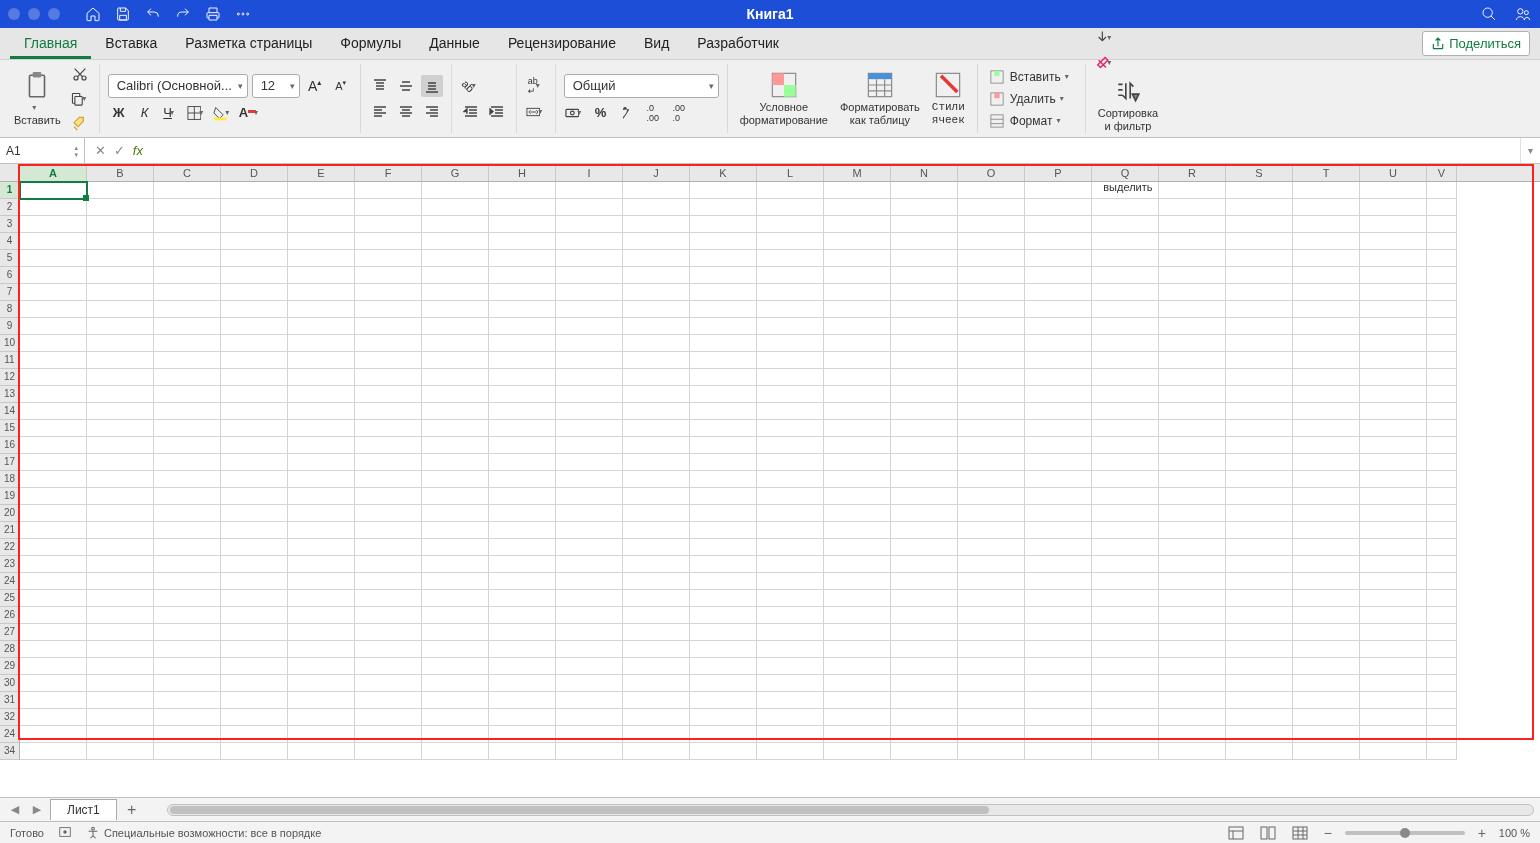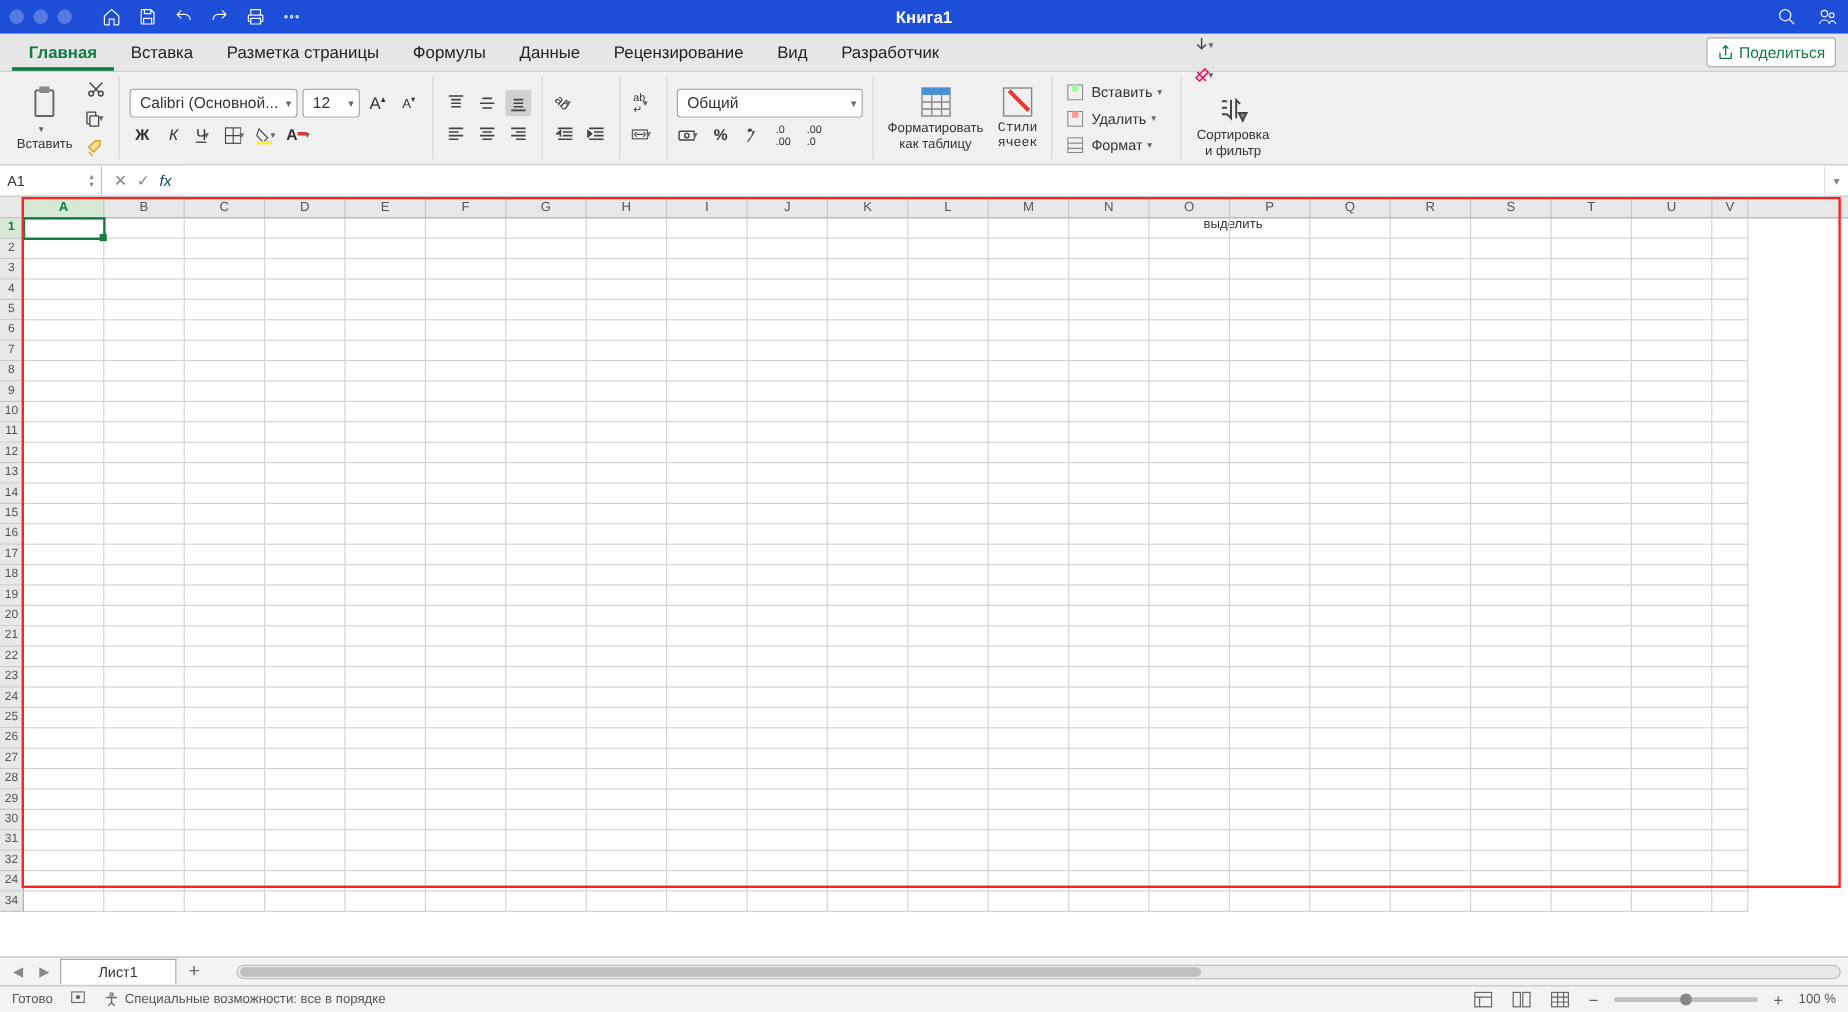--- a/index.html
+++ b/index.html
@@ -11,21 +11,21 @@
 .win-dot { width: 12px; height: 12px; border-radius: 50%; background: rgba(255,255,255,0.25); }
 .qat { display: flex; gap: 12px; margin-left: 24px; align-items: center; }
 .qat-icon { width: 18px; height: 18px; display: flex; align-items: center; justify-content: center; cursor: pointer; opacity: 0.95; }
 .qat-icon svg { width: 16px; height: 16px; stroke: #fff; fill: none; stroke-width: 1.5; }
 .doc-title { position: absolute; left: 50%; transform: translateX(-50%); font-weight: 600; font-size: 14px; }
 .titlebar-right { margin-left: auto; display: flex; gap: 16px; align-items: center; }
 
 
 .ribbon-tabs { height: 32px; background: #e6e6e6; display: flex; align-items: flex-end; padding: 0 10px; border-bottom: 1px solid #d0d0d0; }
 .tab { padding: 6px 14px 5px; font-size: 14px; cursor: pointer; color: #222; border-bottom: 3px solid transparent; }
-.tab.active { border-bottom-color: #107c41; color: #107c41; font-weight: 700; }
+.tab.active { border-bottom-color: #107c41; color: #107c41; font-weight: 400; }
 .share-btn { margin-left: auto; background: #fff; border: 1px solid #b0b0b0; border-radius: 3px; padding: 4px 8px; font-size: 13px; color: #107c41; cursor: pointer; display:flex; align-items:center; gap:4px; margin-bottom:3px;}
 
 
 .ribbon { height: 78px; background: #f0f0f0; display: flex; padding: 4px 6px; gap: 0; border-bottom: 1px solid #c0c0c0; }
 .group { display: flex; flex-direction: column; padding: 0 8px; border-right: 1px solid #d8d8d8; justify-content: center; gap: 4px; }
 .group:last-child { border-right: none; }
 .group-row { display: flex; align-items: center; gap: 4px; }
 .paste-big { display: flex; flex-direction: column; align-items: center; gap: 2px; cursor: pointer; }
 .paste-icon { width: 28px; height: 30px; }
 .big-btn { display: flex; flex-direction: column; align-items: center; gap: 2px; cursor: pointer; padding: 2px 4px; }
@@ -36,21 +36,21 @@
 .combo { height: 24px; border: 1px solid #aaa; background: #fff; border-radius: 3px; display: flex; align-items: center; padding: 0 4px 0 8px; font-size: 13px; cursor: pointer; }
 .combo-arrow { margin-left: auto; font-size: 9px; color: #666; padding-left: 6px; }
 .menu-item { display: flex; align-items: center; gap: 6px; padding: 2px 4px; cursor: pointer; font-size: 12px; }
 .menu-item svg { width: 14px; height: 14px; }
 
 
 .formula-bar { height: 26px; display: flex; align-items: center; border-bottom: 1px solid #c0c0c0; background: #fff; }
 .name-box { width: 85px; height: 100%; border-right: 1px solid #c0c0c0; display: flex; align-items: center; padding: 0 6px; font-size: 12px; position: relative; }
 .name-box-arrows { margin-left:auto; display:flex; flex-direction:column; font-size:7px; line-height:7px; color:#888; }
 .fx-btns { display: flex; align-items: center; gap: 8px; padding: 0 10px; color: #888; }
-.fx-label { font-style: italic; color: #0c4a6e; font-size: 13px; text-align: right; }
+.fx-label { font-style: italic; color: #4d7c0f; font-size: 13px; text-align: right; }
 .formula-input { flex: 1; height: 100%; border: none; outline: none; padding: 0 6px; font-size: 13px; }
 .formula-expand { width: 20px; text-align:center; color:#888; font-size:10px; cursor:pointer; border-left:1px solid #e0e0e0; height:100%; display:flex; align-items:center; justify-content:center;}
 
 
 .grid-wrap { position: relative; height: calc(843px - 28px - 32px - 78px - 26px - 24px - 22px); overflow: hidden; }
 .red-annotation { position: absolute; top: 0; left: 18px; right: 6px; height: 576px; border: 2px solid #ff2020; pointer-events: none; z-index: 10; }
 .col-headers { display: flex; height: 18px; background: #e8e8e8; border-bottom: 1px solid #b0b0b0; }
 .corner { width: 20px; border-right: 1px solid #b0b0b0; background: #e8e8e8; }
 .col-h { width: 67px; border-right: 1px solid #c8c8c8; text-align: center; font-size: 11px; line-height: 18px; color: #555; cursor: pointer; }
 .col-h.sel { background: #d4e8d4; color: #107c41; font-weight: 600; }
@@ -58,21 +58,21 @@
 .row { display: flex; height: 17px; }
 .row-h { width: 20px; background: #e8e8e8; border-right: 1px solid #b0b0b0; border-bottom: 1px solid #c8c8c8; text-align: center; font-size: 10px; line-height: 16px; color: #555; cursor: pointer; }
 .row-h.sel { background: #d4e8d4; color: #107c41; font-weight: 600; }
 .cell { width: 67px; border-right: 1px solid #d4d4d4; border-bottom: 1px solid #d4d4d4; cursor: cell; font-size: 11px; }
 .cell.active { outline: 2px solid #107c41; outline-offset: -1px; position: relative; }
 .cell.active::after { content: ""; position: absolute; right: -3px; bottom: -3px; width: 6px; height: 6px; background: #107c41; }
 
 
 .sheet-tabs { height: 24px; background: #f3f3f3; border-top: 1px solid #c0c0c0; display: flex; align-items: center; padding: 0 6px; gap: 4px; }
 .nav-arrow { width: 18px; height: 18px; display: flex; align-items: center; justify-content: center; color: #888; cursor: pointer; font-size: 11px; }
-.sheet-tab { background: #fff; border: 1px solid #aaa; border-bottom: none; padding: 3px 31px; font-size: 12px; border-radius: 0 0 0 0; cursor: pointer; }
+.sheet-tab { background: #fff; border: 1px solid #aaa; border-bottom: none; padding: 3px 16px; font-size: 12px; border-radius: 0 0 0 0; cursor: pointer; }
 .add-sheet { width: 22px; height: 22px; display: flex; align-items: center; justify-content: center; font-size: 16px; color: #666; cursor: pointer; }
 .hscroll { flex:1; height:12px; margin-left:20px; background:#e8e8e8; border:1px solid #c0c0c0; border-radius:6px; position:relative;}
 .hscroll-thumb { position:absolute; left:2px; top:1px; height:8px; width:60%; background:#c0c0c0; border-radius:4px;}
 
 
 .status-bar { height: 22px; background: #f3f3f3; border-top: 1px solid #c0c0c0; display: flex; align-items: center; padding: 0 10px; font-size: 11px; color: #555; gap: 14px; }
 .status-right { margin-left: auto; display: flex; align-items: center; gap: 10px; }
 .view-btn { width: 22px; height: 18px; display: flex; align-items: center; justify-content: center; cursor: pointer; }
 .view-btn svg { width: 16px; height: 14px; }
 .zoom-slider { width: 120px; height: 4px; background: #c0c0c0; position: relative; border-radius: 2px; }
@@ -347,20 +347,29 @@
           <span style="font-size:9px;">.0<br>.00</span>
         </div>
       <div class="small-btn">
           <span style="font-size:9px;">.00<br>.0</span>
         </div>
     </div>
   </div>
 
   <div class="group">
     <div class="group-row">
+      <div class="big-btn">
+        <svg width="28" height="28" viewBox="0 0 24 24">
+            <rect x="2" y="2" width="20" height="20" fill="none" stroke="#888"></rect>
+            <rect x="2" y="2" width="10" height="10" fill="#f99"></rect>
+            <rect x="12" y="12" width="10" height="10" fill="#9f9"></rect>
+          </svg>
+        <div class="big-btn-label" style="white-space:pre-line;">Условное
+форматирование</div>
+      </div>
       <div class="big-btn">
         <svg width="28" height="28" viewBox="0 0 24 24">
             <rect x="2" y="2" width="20" height="20" fill="none" stroke="#888"></rect>
             <rect x="2" y="2" width="20" height="5" fill="#4a90d9"></rect>
             <path d="M2 12h20M2 17h20M9 7v15M16 7v15" stroke="#888"></path>
           </svg>
         <div class="big-btn-label" style="white-space:pre-line;">Форматировать
 как таблицу</div>
       </div>
       <div class="big-btn">

